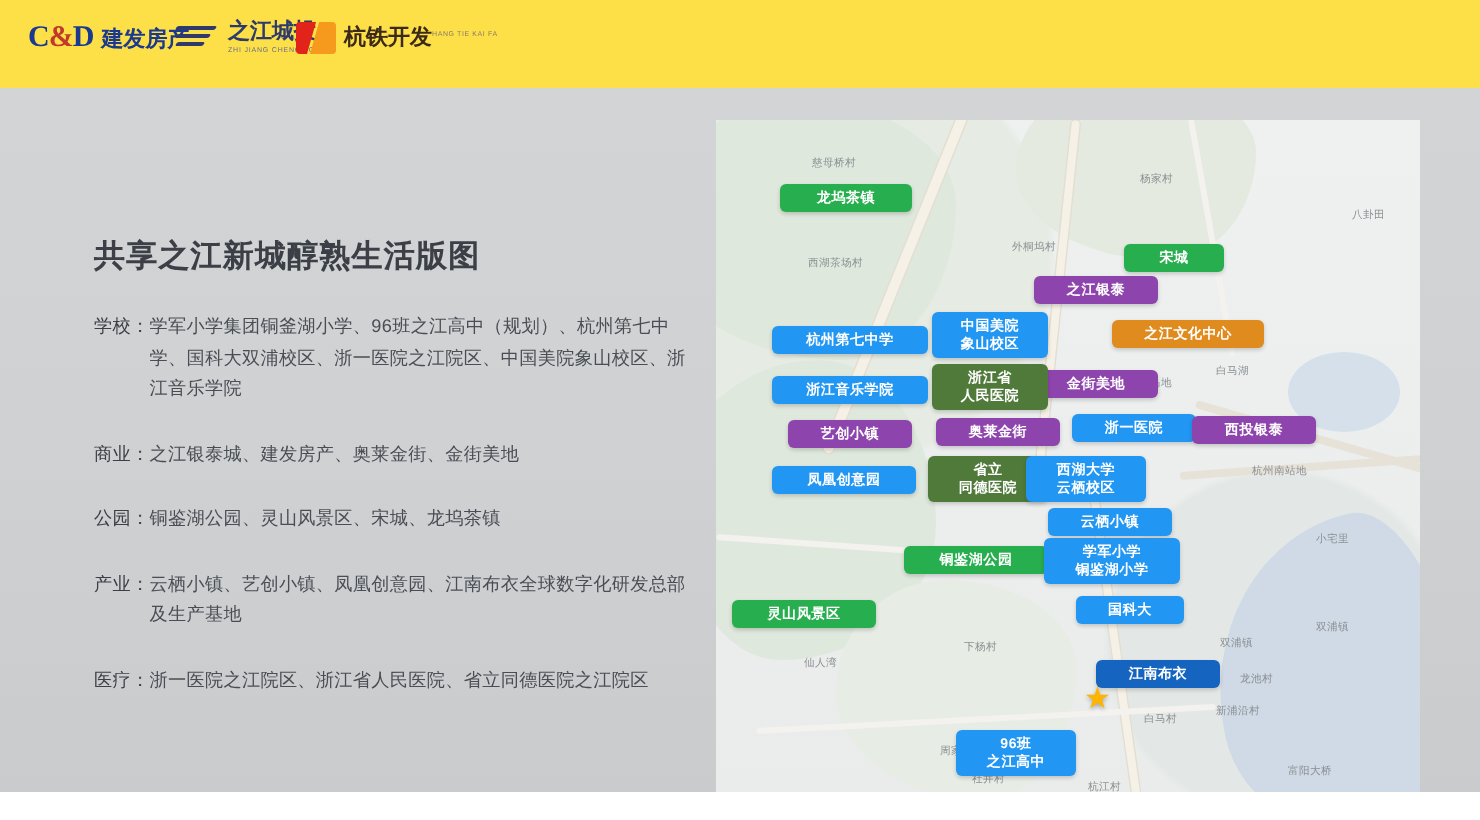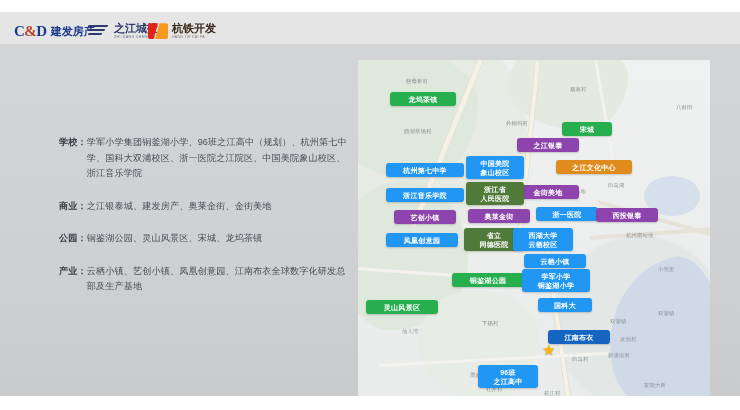--- a/index.html
+++ b/index.html
@@ -4,55 +4,55 @@
 <style>
   html,body{margin:0;padding:0;}
   body{
     width:740px;height:410px;overflow:hidden;
     font-family:"Liberation Sans","DejaVu Sans",sans-serif;
     background:#ffffff;
   }
   #page{position:relative;width:740px;height:410px;background:#fff;}
 
   
-  .logobar{position:absolute;left:0;top:12px;width:740px;height:44px;background:#e5e5e5;}
+  .logobar{position:absolute;left:0;top:0;width:740px;height:44px;background:#fde047;}
   .logo{position:absolute;display:flex;align-items:center;gap:4px;}
   .logo-cd{left:14px;top:11px;}
   .logo-zj{left:88px;top:11px;}
   .logo-ht{left:148px;top:11px;}
   .cd-mark{font-size:15px;font-weight:bold;color:#1b3a8f;letter-spacing:-0.5px;font-family:"Liberation Serif",serif;}
   .cd-mark .amp{color:#c0392b;}
   .logo-cn{font-size:11px;font-weight:bold;color:#1b3a8f;letter-spacing:0px;}
   .zj-swoosh{display:inline-block;width:22px;height:14px;position:relative;}
   .zj-swoosh i{position:absolute;left:0;height:2px;background:#2d3a6b;border-radius:1px;display:block;transform:skewX(-28deg);}
   .zj-swoosh i:nth-child(1){top:1px;width:20px;}
   .zj-swoosh i:nth-child(2){top:5px;width:17px;}
   .zj-swoosh i:nth-child(3){top:9px;width:14px;}
   .zj-txt{display:flex;flex-direction:column;line-height:1;}
   .zj-txt .big{font-size:11px;font-weight:bold;color:#2d3a6b;}
   .zj-txt .small{font-size:3.5px;color:#6a6f85;letter-spacing:.4px;margin-top:2px;}
   .ht-mark{width:20px;height:16px;position:relative;overflow:hidden;border-radius:2px;}
   .ht-mark .a{position:absolute;left:0;top:0;width:10px;height:16px;background:#e2231a;
     clip-path:polygon(0 0,100% 0,55% 100%,0 100%);}
   .ht-mark .b{position:absolute;left:7px;top:0;width:13px;height:16px;background:#f59a1c;
     clip-path:polygon(35% 0,100% 0,100% 100%,0 100%);}
-  .ht-txt{display:flex;flex-direction:column;line-height:1;}
+  .ht-txt{display:flex;flex-direction:row;line-height:1;}
   .ht-txt .big{font-size:11px;font-weight:bold;color:#3b2a1a;}
   .ht-txt .small{font-size:3.5px;color:#8a7a6a;letter-spacing:.3px;margin-top:2px;}
 
   
   .body-bg{position:absolute;left:0;top:44px;width:740px;height:352px;
     background:linear-gradient(180deg,#d2d4d6 0%,#cfd1d3 50%,#c9cbcd 100%);}
   .footer-bg{position:absolute;left:0;top:396px;width:740px;height:14px;background:#ffffff;}
 
   
   .left{position:absolute;left:47px;top:118px;width:300px;}
   .title{color:#3c4046;font-size:15.5px;font-weight:bold;line-height:21px;letter-spacing:.6px;}
   .para{margin-top:17px;display:flex;font-size:9.1px;color:#4a4e54;line-height:15.5px;letter-spacing:.15px;}
-  .para .lbl{font-weight:bold;flex:none;color:#3c4046;margin-left:12px;}
+  .para .lbl{font-weight:normal;flex:none;color:#3c4046;}
   .para .val{flex:1;}
 
   
   .map{position:absolute;left:358px;top:60px;width:352px;height:336px;
     background:#edf0ee;overflow:hidden;}
   .mapbase{position:absolute;inset:0;
     background:
       radial-gradient(circle at 18% 20%, #e6ebe4 0 26%, rgba(0,0,0,0) 27%),
       radial-gradient(circle at 80% 78%, #e3e8e6 0 22%, rgba(0,0,0,0) 23%),
       linear-gradient(180deg,#eef1ef 0%,#e9ecea 100%);}
@@ -115,37 +115,42 @@
         <span class="small">HANG TIE KAI FA</span>
       </span>
     </div>
   </div>
 
   <div class="body-bg"></div>
   <div class="footer-bg"></div>
 
   <div class="left">
     <div class="title">
+      <div>共享之江新城醇熟生活版图</div>
     </div>
     <div id="paras">
         <div class="para">
           <span class="lbl">学校：</span>
           <span class="val">学军小学集团铜釜湖小学、96班之江高中（规划）、杭州第七中学、国科大双浦校区、浙一医院之江院区、中国美院象山校区、浙江音乐学院</span>
         </div>
         <div class="para">
           <span class="lbl">商业：</span>
           <span class="val">之江银泰城、建发房产、奥莱金街、金街美地</span>
         </div>
         <div class="para">
           <span class="lbl">公园：</span>
           <span class="val">铜鉴湖公园、灵山风景区、宋城、龙坞茶镇</span>
         </div>
         <div class="para">
           <span class="lbl">产业：</span>
           <span class="val">云栖小镇、艺创小镇、凤凰创意园、江南布衣全球数字化研发总部及生产基地</span>
+        </div>
+        <div class="para">
+          <span class="lbl">医疗：</span>
+          <span class="val">浙一医院之江院区、浙江省人民医院、省立同德医院之江院区</span>
         </div>
       </div>
   </div>
 
   <div class="map">
     <div class="mapbase"></div>
 
     <div class="greenpatch" style="left:-30px;top:-10px;width:150px;height:130px;"></div>
     <div class="greenpatch" style="left:-20px;top:120px;width:130px;height:150px;border-radius:55% 45% 60% 40%/45% 55% 45% 55%;"></div>
     <div class="greenpatch" style="left:150px;top:-20px;width:120px;height:90px;background:#e4eadf;"></div>

